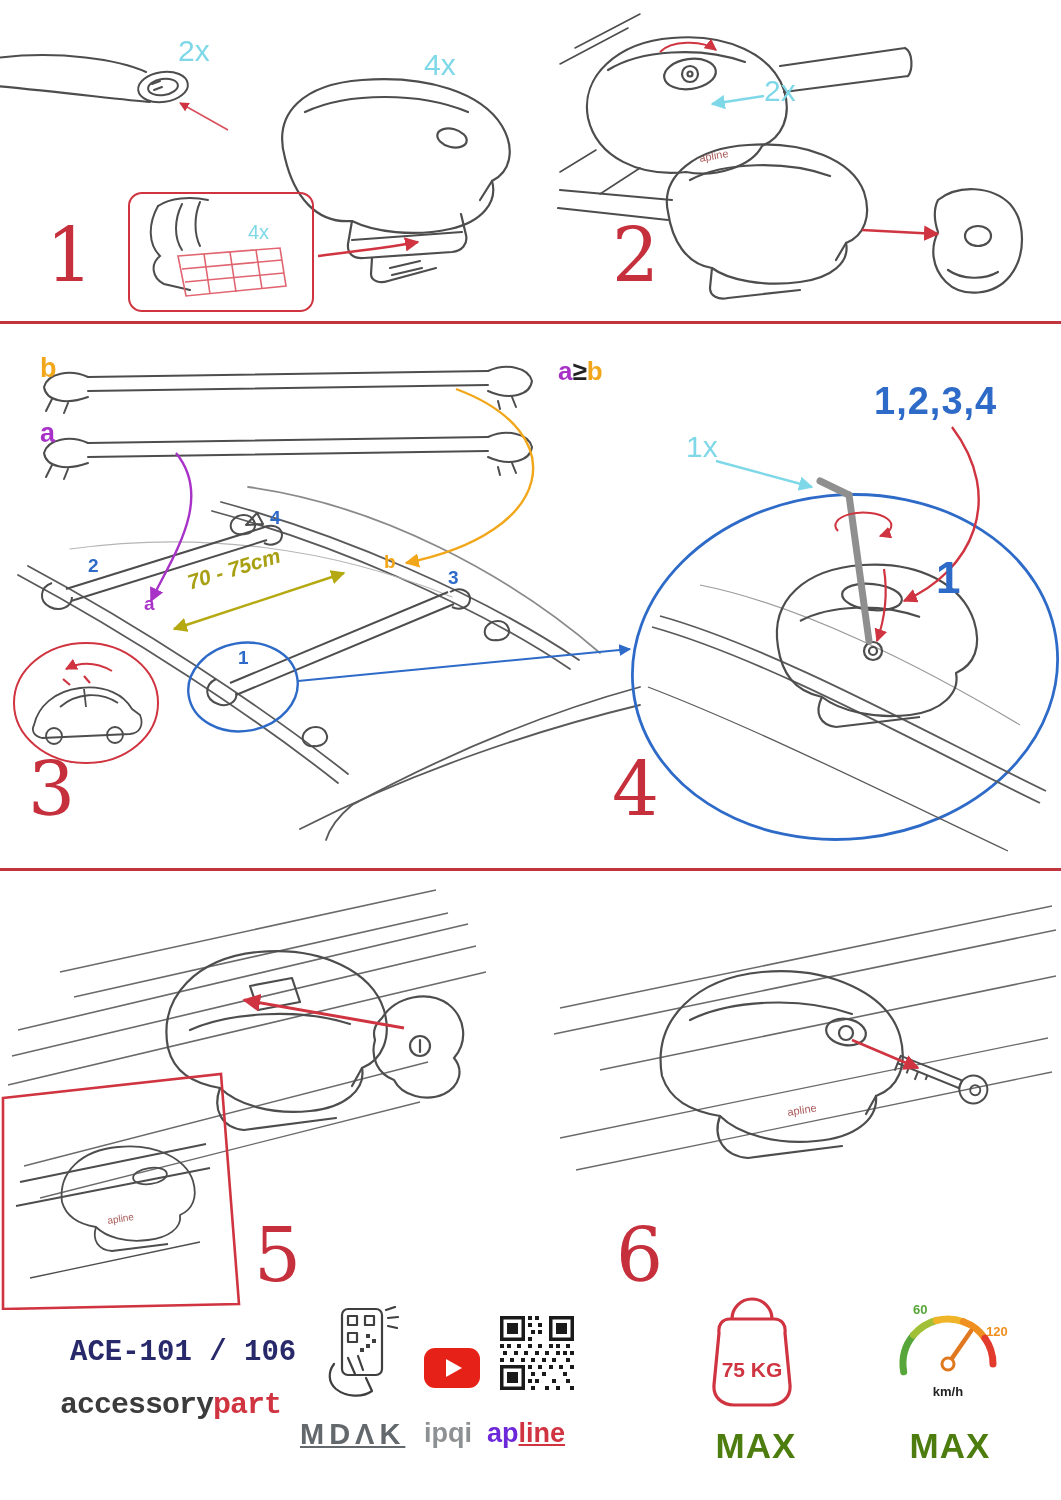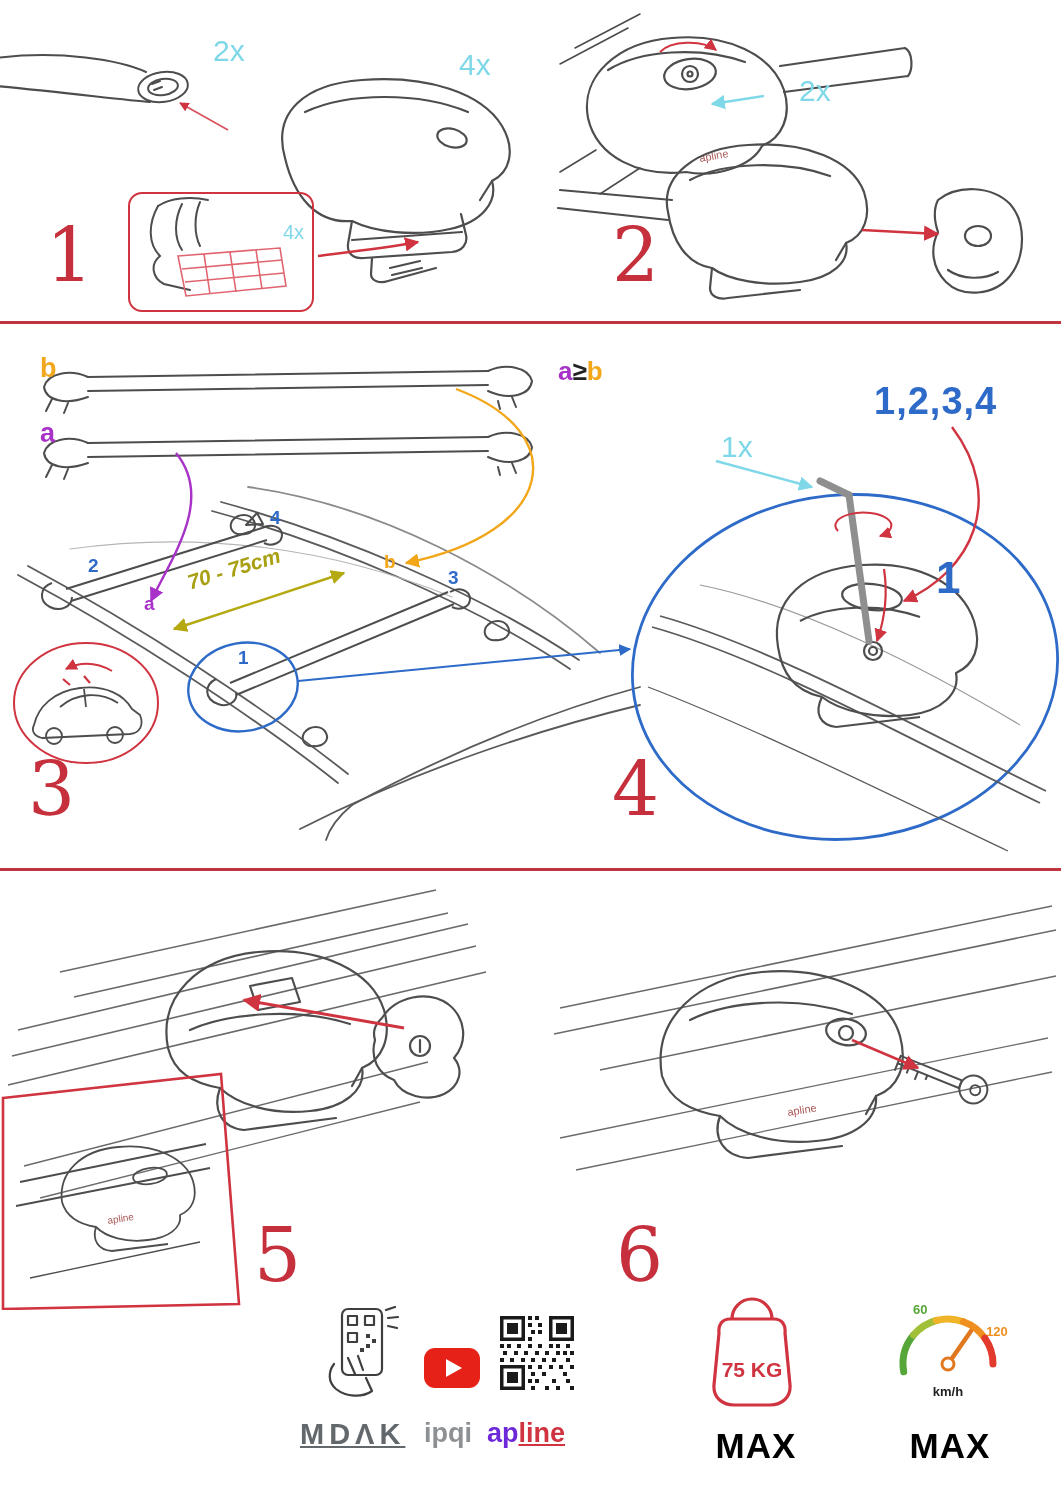--- a/index.html
+++ b/index.html
@@ -1,20 +1,20 @@
 <!DOCTYPE html>
 <html><head>
 <meta charset="utf-8">
 <style>
   * { margin:0; padding:0; box-sizing:border-box; }
   body { background:#dcdcdc; font-family:"Liberation Sans", sans-serif; }
   .page { position:relative; width:1061px; height:1500px; background:#ffffff; margin:0 auto; overflow:hidden; }
   svg.art { position:absolute; }
   .lbl { position:absolute; line-height:1; white-space:nowrap; }
-  .qty { color:#7fd8e8; font-size:30px; font-weight:500;margin-left:35px; }
+  .qty { color:#7fd8e8; font-size:30px; font-weight:500; }
   .qty.sm { font-size:20px; }
   .stepnum { color:#c5303c; font-family:"DejaVu Serif", serif; font-size:74px; font-weight:400; }
   .divider { position:absolute; left:0; width:1061px; height:3px; background:#c23340; }
   .blue { color:#2e6bc8; }
   .orange { color:#f2a71b; }
   .purple { color:#a832c8; }
   .roofnum { font-size:19px; font-weight:bold; }
   .biglabel { font-size:27px; font-weight:bold; }
   .seq { font-size:38px; font-weight:bold; color:#2e6bc8; letter-spacing:1px; }
   .pos1 { font-size:44px; font-weight:bold; color:#2e6bc8; }
@@ -24,21 +24,21 @@
   .redbox { position:absolute; left:128px; top:192px; width:186px; height:120px; border:2.5px solid #cf3440; border-radius:14px; }
   .code { font-family:"Liberation Mono", monospace; font-weight:bold; font-size:29px; color:#27296b; }
   .brandline { font-family:"Liberation Mono", monospace; font-weight:bold; font-size:30px; letter-spacing:-1px; }
   .brandline .g { color:#3c3c3c; }
   .brandline .r { color:#cf3440; }
   .mdak { font-size:29px; font-weight:bold; color:#63686c; letter-spacing:5px;text-decoration:underline; }
   .ipqi { font-size:27px; font-weight:bold; color:#8d9194; }
   .aplogo { font-size:27px; font-weight:bold; }
   .aplogo .g { color:#6d28d9; }
   .aplogo .r { color:#cf3440;text-decoration:underline; }
-  .max { font-size:35px; font-weight:bold; color:#000000; letter-spacing:1px; text-align:center; }
+  .max { font-size:35px; font-weight:bold; color:#4d7c0f; letter-spacing:1px; text-align:center; }
 </style>
 </head>
 <body>
 
 <div class="page">
 
   <svg class="art" style="left:0;top:0" width="1061" height="322" viewBox="0 0 1061 322">
     <defs>
       <marker id="mR1" viewBox="0 0 10 10" refX="9" refY="5" markerWidth="6" markerHeight="6" orient="auto-start-reverse">
         <path d="M0,0 L10,5 L0,10 Z" fill="#cf3440"></path>
@@ -309,20 +309,22 @@
         <circle cx="38" cy="0" r="5"></circle>
       <path d="M-44,-4 L22,-4 L22,4 L-44,4 Z"></path>
       <path d="M-44,4 L-44,12 M-32,4 L-32,10 M-22,4 L-22,13 M-12,4 L-12,9"></path>
     </g>
     <path d="M852,160 L918,188" stroke="#cf3440" stroke-width="2.6" fill="none" marker-end="url(#mR3)"></path>
   </svg>
 
   <span class="lbl stepnum" style="left:254px;top:1218px">5</span>
   <span class="lbl stepnum" style="left:616px;top:1218px">6</span>
 
+  <span class="lbl code" style="left:70px;top:1338px">ACE-101 / 106</span>
+  <span class="lbl brandline" style="left:60px;top:1390px"><span class="g">accessory</span><span class="r">part</span></span>
 
   <svg class="art" style="left:322px;top:1306px" width="80" height="92" viewBox="0 0 80 92">
     <g stroke="#3f3f3f" stroke-width="2.2" fill="none" stroke-linejoin="round" stroke-linecap="round">
       <rect x="20" y="3" width="40" height="66" rx="6"></rect>
       <path d="M64,4 l9,-3 M66,12 l10,-1 M66,20 l9,2"></path>
       <path d="M12,58 C6,66 6,76 14,83 C24,91 40,92 50,85 L44,72"></path>
       <path d="M26,52 L33,68 M36,50 L41,64"></path>
       <rect x="26" y="10" width="9" height="9"></rect>
         <rect x="43" y="10" width="9" height="9"></rect>
         <rect x="26" y="27" width="9" height="9"></rect>

